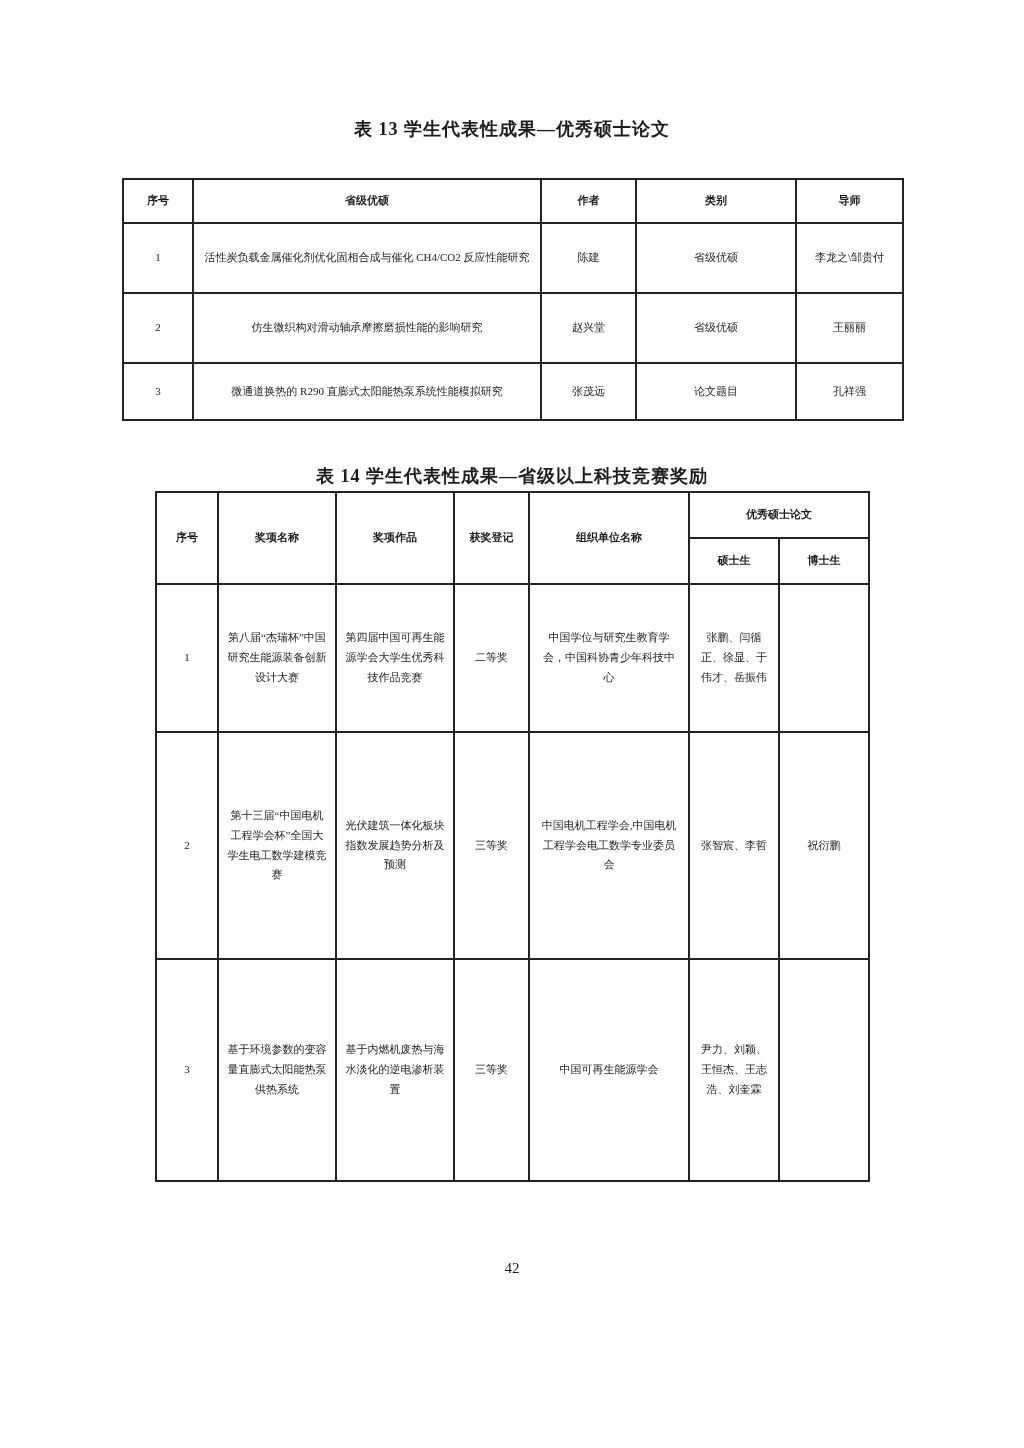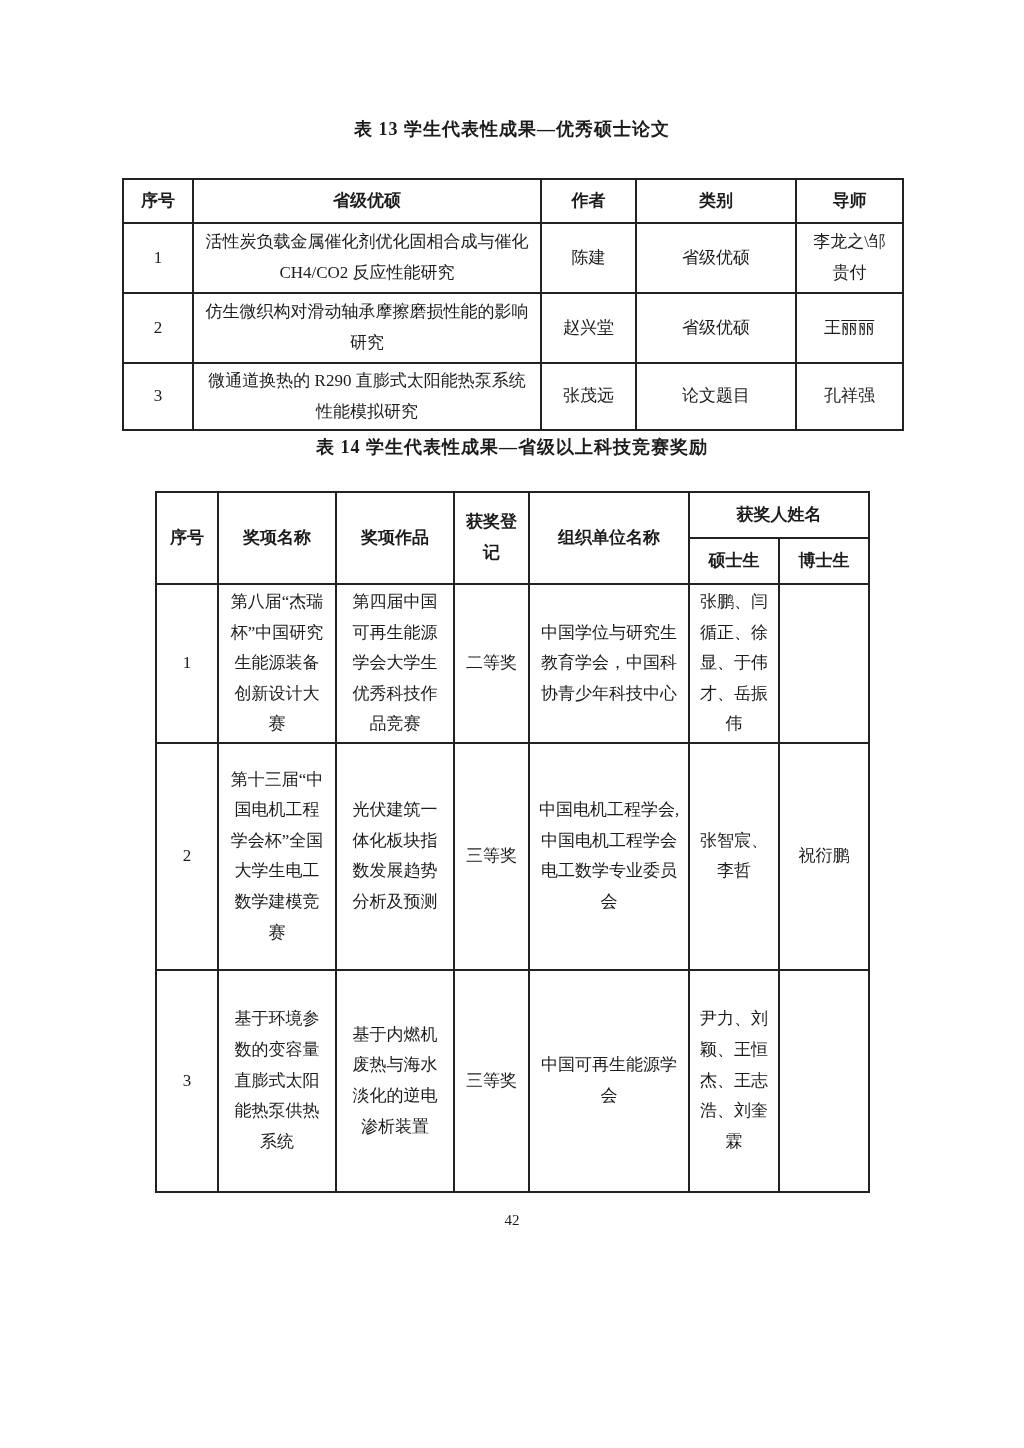--- a/index.html
+++ b/index.html
@@ -8,46 +8,46 @@
     font-family:"Liberation Serif","DejaVu Serif",serif;
     color:#1c1c1c;
   }
   .page { position:relative; width:1024px; height:1448px; background:#ffffff; overflow:hidden; }
 
   .tbl-title {
     position:absolute; left:0; width:1024px; margin:0;
     text-align:center; font-size:18px; font-weight:bold; letter-spacing:1px;
   }
   #title13 { top:117px; }
-  #title14 { top:435px; }
+  #title14 { top:464px; }
 
   table { position:absolute; border-collapse:collapse; table-layout:fixed; }
   th, td {
     border:2px solid #222222;
     text-align:center; vertical-align:middle;
-    font-size:17px; line-height:1.8;
+    font-size:11px; line-height:1.8;
     padding:2px 8px; word-break:break-word;
   }
   th { font-weight:bold; }
 
   #t13 { left:122px; top:178px; width:780px; }
   #t13 tr.hdr { height:44px; }
   #t13 tr.r1  { height:70px; }
   #t13 tr.r2  { height:70px; }
   #t13 tr.r3  { height:57px; }
 
   #t14 { left:155px; top:491px; width:713px; }
   #t14 tr.h1 { height:46px; }
   #t14 tr.h2 { height:46px; }
   #t14 tr.r1 { height:148px; }
   #t14 tr.r2 { height:227px; }
   #t14 tr.r3 { height:222px; }
 
   .page-num {
-    position:absolute; top:1212px; left:0; width:1024px;
+    position:absolute; top:1260px; left:0; width:1024px;
     text-align:center; font-size:15px;
   }
 </style>
 </head>
 <body>
 
 <div class="page">
 
   <h2 class="tbl-title" id="title13">表 13 学生代表性成果—优秀硕士论文</h2>
 
@@ -103,21 +103,21 @@
         <col style="width:90px">
         <col style="width:90px">
     </colgroup>
     <tbody>
       <tr class="h1">
         <th rowspan="2">序号</th>
         <th rowspan="2">奖项名称</th>
         <th rowspan="2">奖项作品</th>
         <th rowspan="2">获奖登记</th>
         <th rowspan="2">组织单位名称</th>
-        <th colspan="2">获奖人姓名</th>
+        <th colspan="2">优秀硕士论文</th>
       </tr>
       <tr class="h2">
         <th>硕士生</th>
         <th>博士生</th>
       </tr>
       <tr class="r1">
         <td>1</td>
         <td>第八届“杰瑞杯”中国研究生能源装备创新设计大赛</td>
         <td>第四届中国可再生能源学会大学生优秀科技作品竞赛</td>
         <td>二等奖</td>

